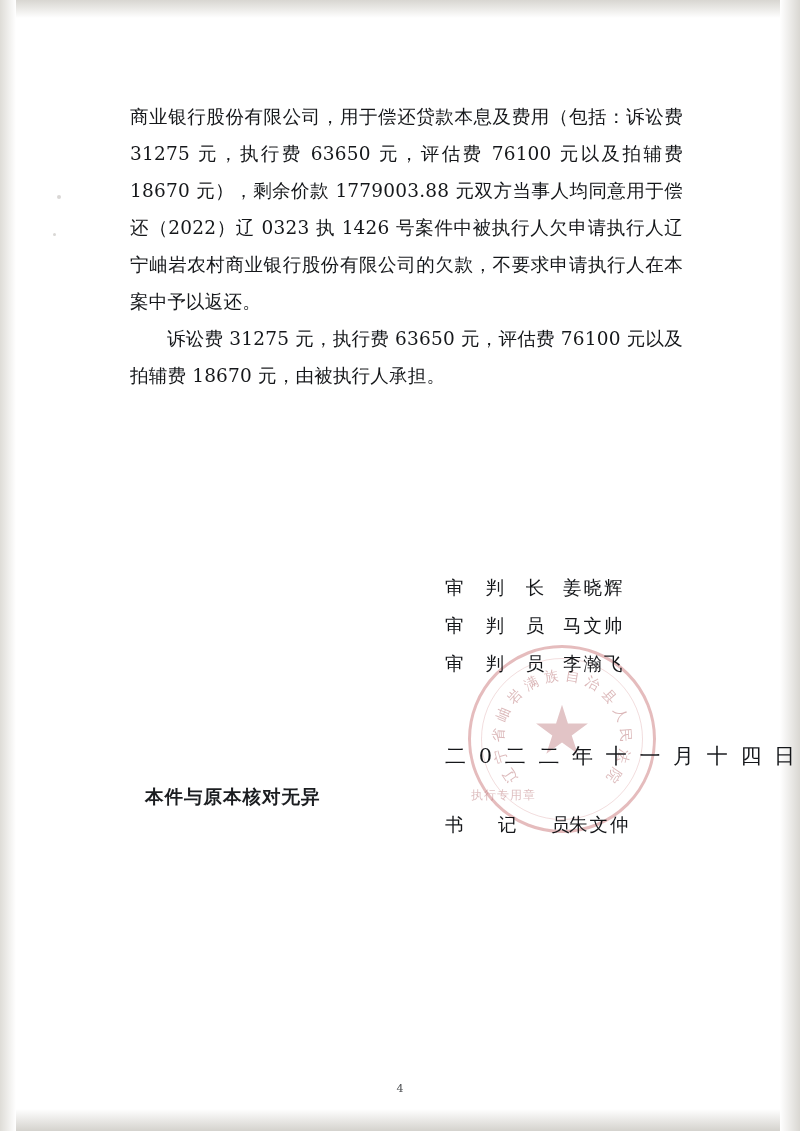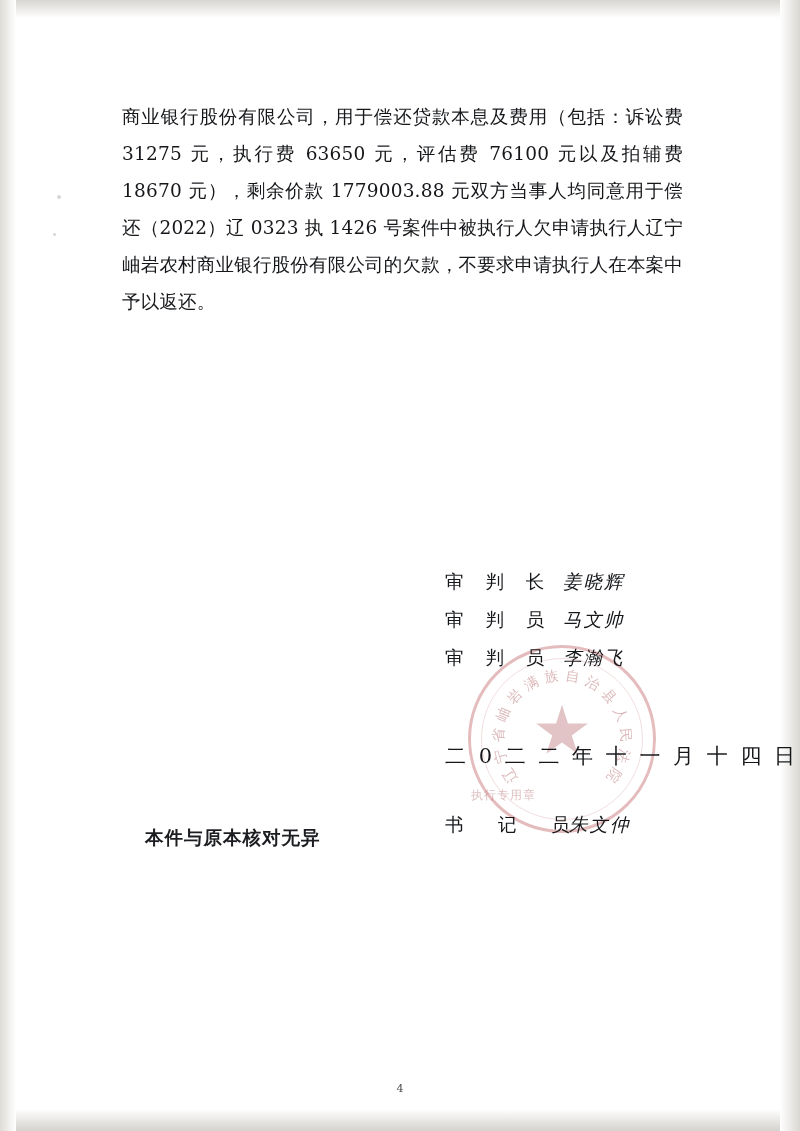--- a/index.html
+++ b/index.html
@@ -53,53 +53,52 @@
     top: 98px;
     width: 565px;
     font-family: "DejaVu Serif", "Liberation Serif", serif;
     font-size: 18.5px;
     line-height: 37px;
     color: #15171a;
     letter-spacing: 0.2px;
     text-align: justify;
   }
   .para {
-    margin: 0 0 0 4px;
+    margin: 0 0 0 12px;
     text-align: justify;
     text-justify: inter-character;
   }
   .para.indent {
     text-indent: 37px;
   }
 
   
   .sign-block {
     position: absolute;
     left: 445px;
     top: 562px;
     width: 250px;
     font-family: "DejaVu Serif", "Liberation Serif", serif;
     font-size: 18.5px;
     color: #15171a;
   }
   .sign-row {
     display: flex;
-    align-items: center;
+    align-items: flex-end;
     height: 38px;
     white-space: nowrap;
   }
   .sign-role {
     width: 118px;
     display: inline-block;
     letter-spacing: 8px;
   }
   .sign-name {
     display: inline-block;
     letter-spacing: 2px;
-    font-style: italic;
   }
 
   .date-line {
     position: absolute;
     left: 445px;
     top: 742px;
     font-family: "DejaVu Serif", "Liberation Serif", serif;
     font-size: 21px;
     color: #15171a;
     letter-spacing: 3px;
@@ -119,21 +118,20 @@
   .verify-note {
     position: absolute;
     left: 145px;
     top: 784px;
     font-family: "DejaVu Serif", "Liberation Serif", serif;
     font-size: 18.5px;
     font-weight: bold;
     color: #1b1d20;
     letter-spacing: 1px;
     white-space: nowrap;
-    margin-top: 41px;
   }
 
   .page-number {
     position: absolute;
     left: 0;
     right: 0;
     top: 1082px;
     text-align: center;
     font-family: "DejaVu Serif", "Liberation Serif", serif;
     font-size: 11px;
@@ -209,20 +207,21 @@
   <div class="scan-edge-top"></div>
   <div class="scan-edge-bottom"></div>
   <div class="scan-edge-left"></div>
   <div class="scan-edge-right"></div>
 
   <div class="speck" style="left:57px; top:195px; width:4px; height:4px;"></div>
   <div class="speck" style="left:53px; top:233px; width:3px; height:3px;"></div>
 
   <div class="body-text">
     <p class="para">商业银行股份有限公司，用于偿还贷款本息及费用（包括：诉讼费 31275 元，执行费 63650 元，评估费 76100 元以及拍辅费 18670 元），剩余价款 1779003.88 元双方当事人均同意用于偿还（2022）辽 0323 执 1426 号案件中被执行人欠申请执行人辽宁岫岩农村商业银行股份有限公司的欠款，不要求申请执行人在本案中予以返还。</p>
+    <p class="para indent">诉讼费 31275 元，执行费 63650 元，评估费 76100 元以及拍辅费 18670 元，由被执行人承担。</p>
   </div>
 
   <div class="seal">
     <div class="seal-inner"></div>
     <div class="seal-star"></div>
     <div class="seal-bottom-text">执行专用章</div>
   <div class="seal-ring-text">
         <span class="seal-ch" style="transform: rotate(-125deg) translate(-50%, -72px);">辽</span>
         <span class="seal-ch" style="transform: rotate(-105.769deg) translate(-50%, -72px);">宁</span>
         <span class="seal-ch" style="transform: rotate(-86.5385deg) translate(-50%, -72px);">省</span>

